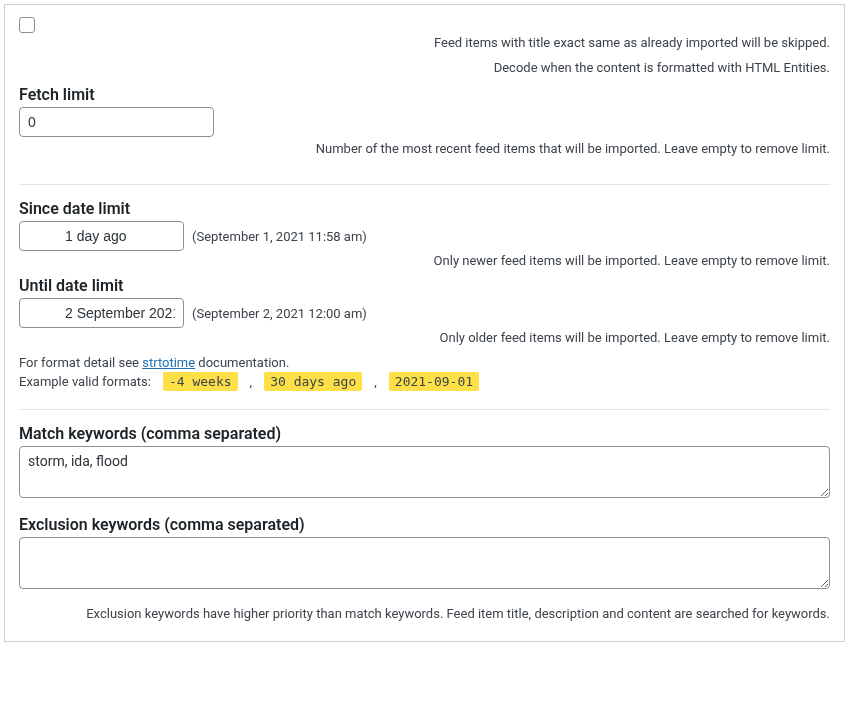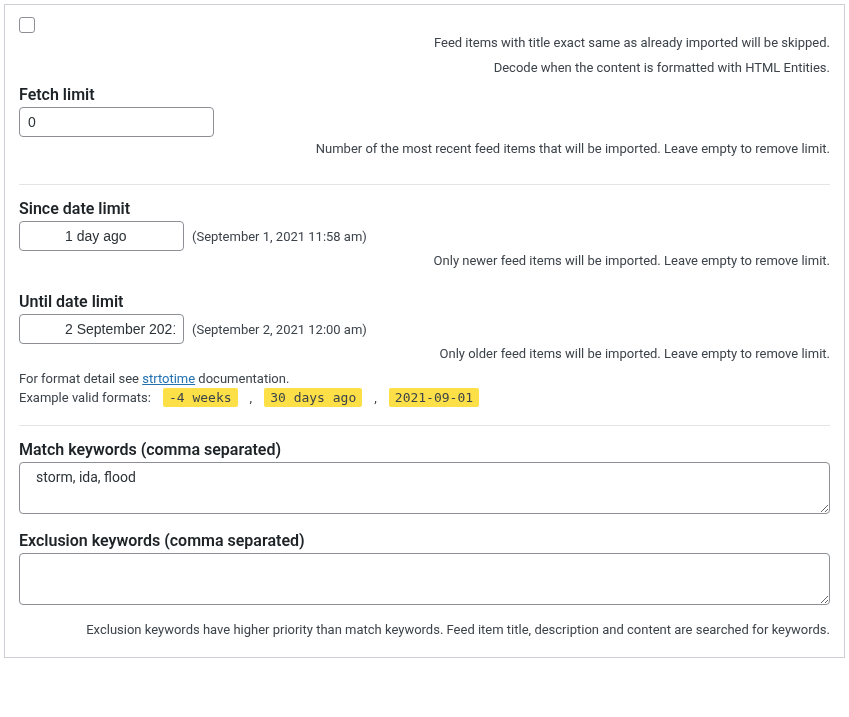--- a/index.html
+++ b/index.html
@@ -88,21 +88,21 @@
     color: #2c3338;
     background: #fff;
     height: 30px;
     line-height: 20px;
   }
   .text-input.small { width: 195px; }
   .text-input.narrow { width: 165px; padding-left: 45px; }
   .textarea {
     border: 1px solid #8c8f94;
     border-radius: 4px;
-    padding: 6px 16px;
+    padding: 6px 8px;
     font-size: 14px;
     color: #2c3338;
     background: #fff;
     width: 100%;
     height: 52px;
     resize: both;
     font-family: inherit;
   }
   .inline-row { display: flex; align-items: center; gap: 8px; margin-bottom: 2px;}
   .inline-text { color: #3c434a; }
@@ -139,21 +139,21 @@
     </div>
 
     <hr class="section-divider">
 
     <div class="section">
       <label class="field-label">Since date limit</label>
       <div class="inline-row">
         <input class="text-input narrow" value="1 day ago" style="">
         <span class="inline-text">(September 1, 2021 11:58 am)</span>
       </div>
-      <div class="desc" style="margin-top:2px;margin-bottom:24px">Only newer feed items will be imported. Leave empty to remove limit.</div>
+      <div class="desc" style="margin-top:2px;margin-bottom:8px">Only newer feed items will be imported. Leave empty to remove limit.</div>
 
       <label class="field-label">Until date limit</label>
       <div class="inline-row">
         <input class="text-input narrow" value="2 September 2021" style="">
         <span class="inline-text">(September 2, 2021 12:00 am)</span>
       </div>
       <div class="desc" style="margin-top:2px">Only older feed items will be imported. Leave empty to remove limit.</div>
 
       <div class="format-row">
         <span>For format detail see </span><a href="#" class="link">strtotime</a><span> documentation.</span>

